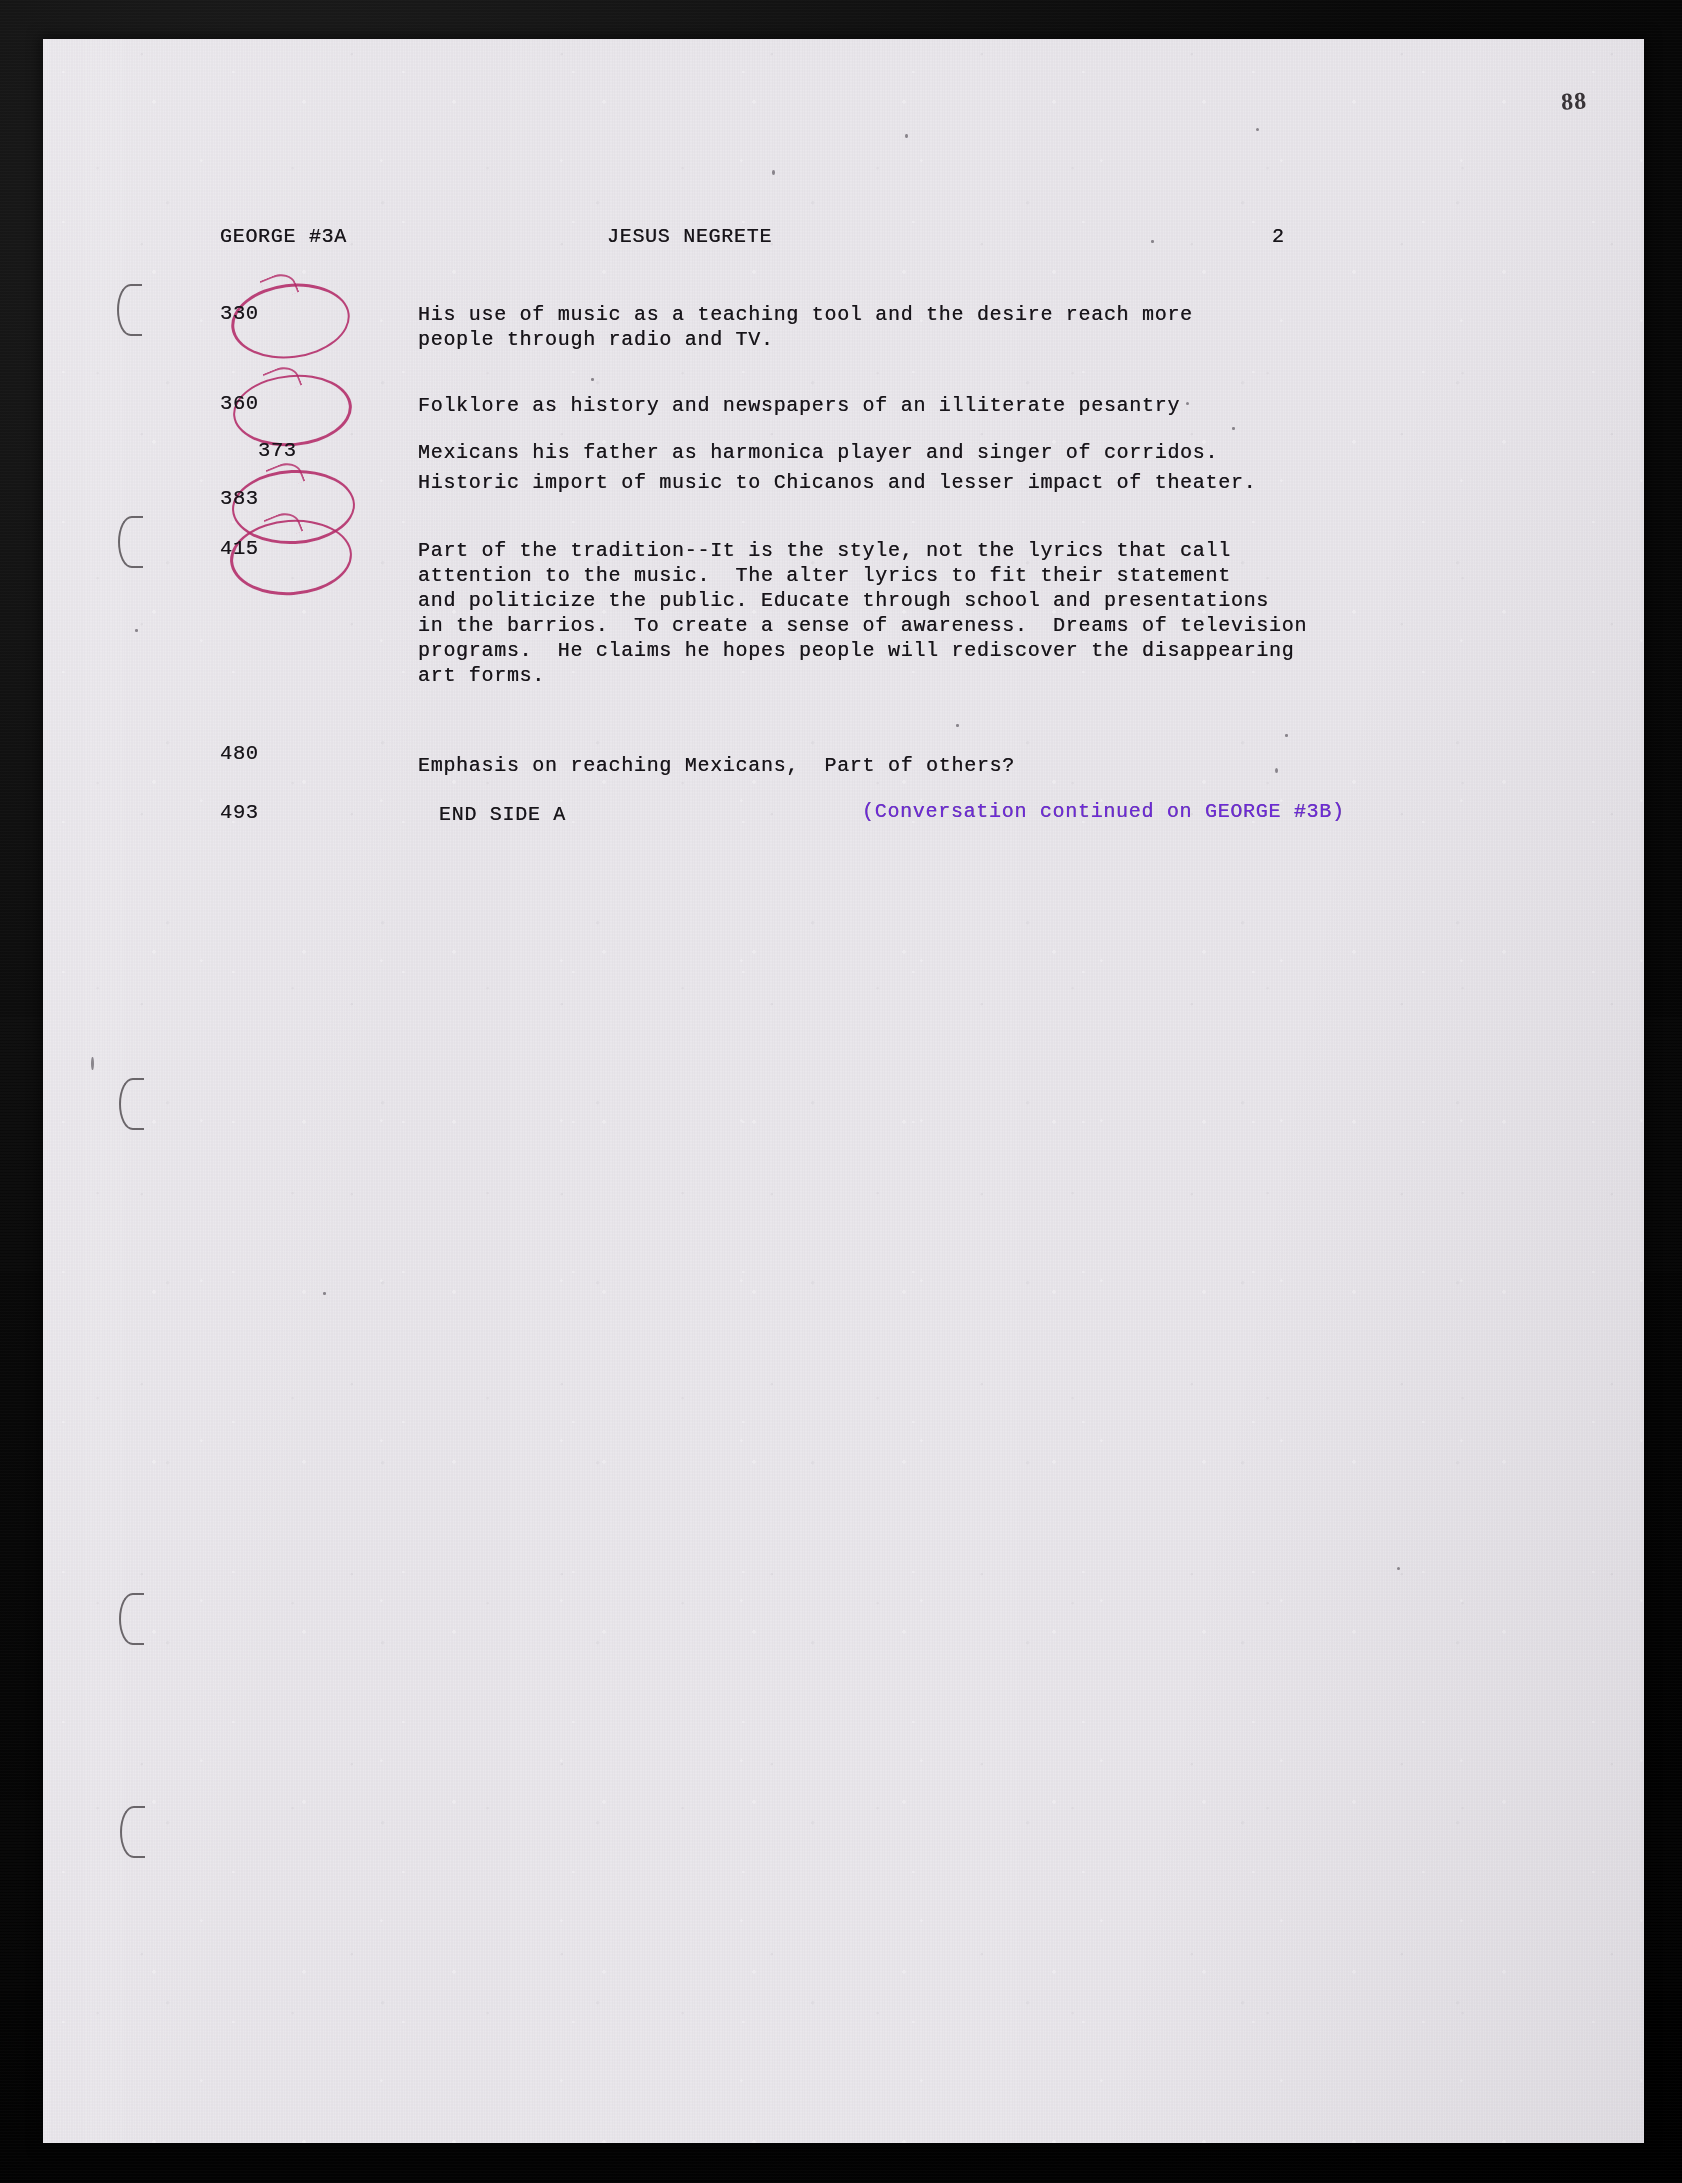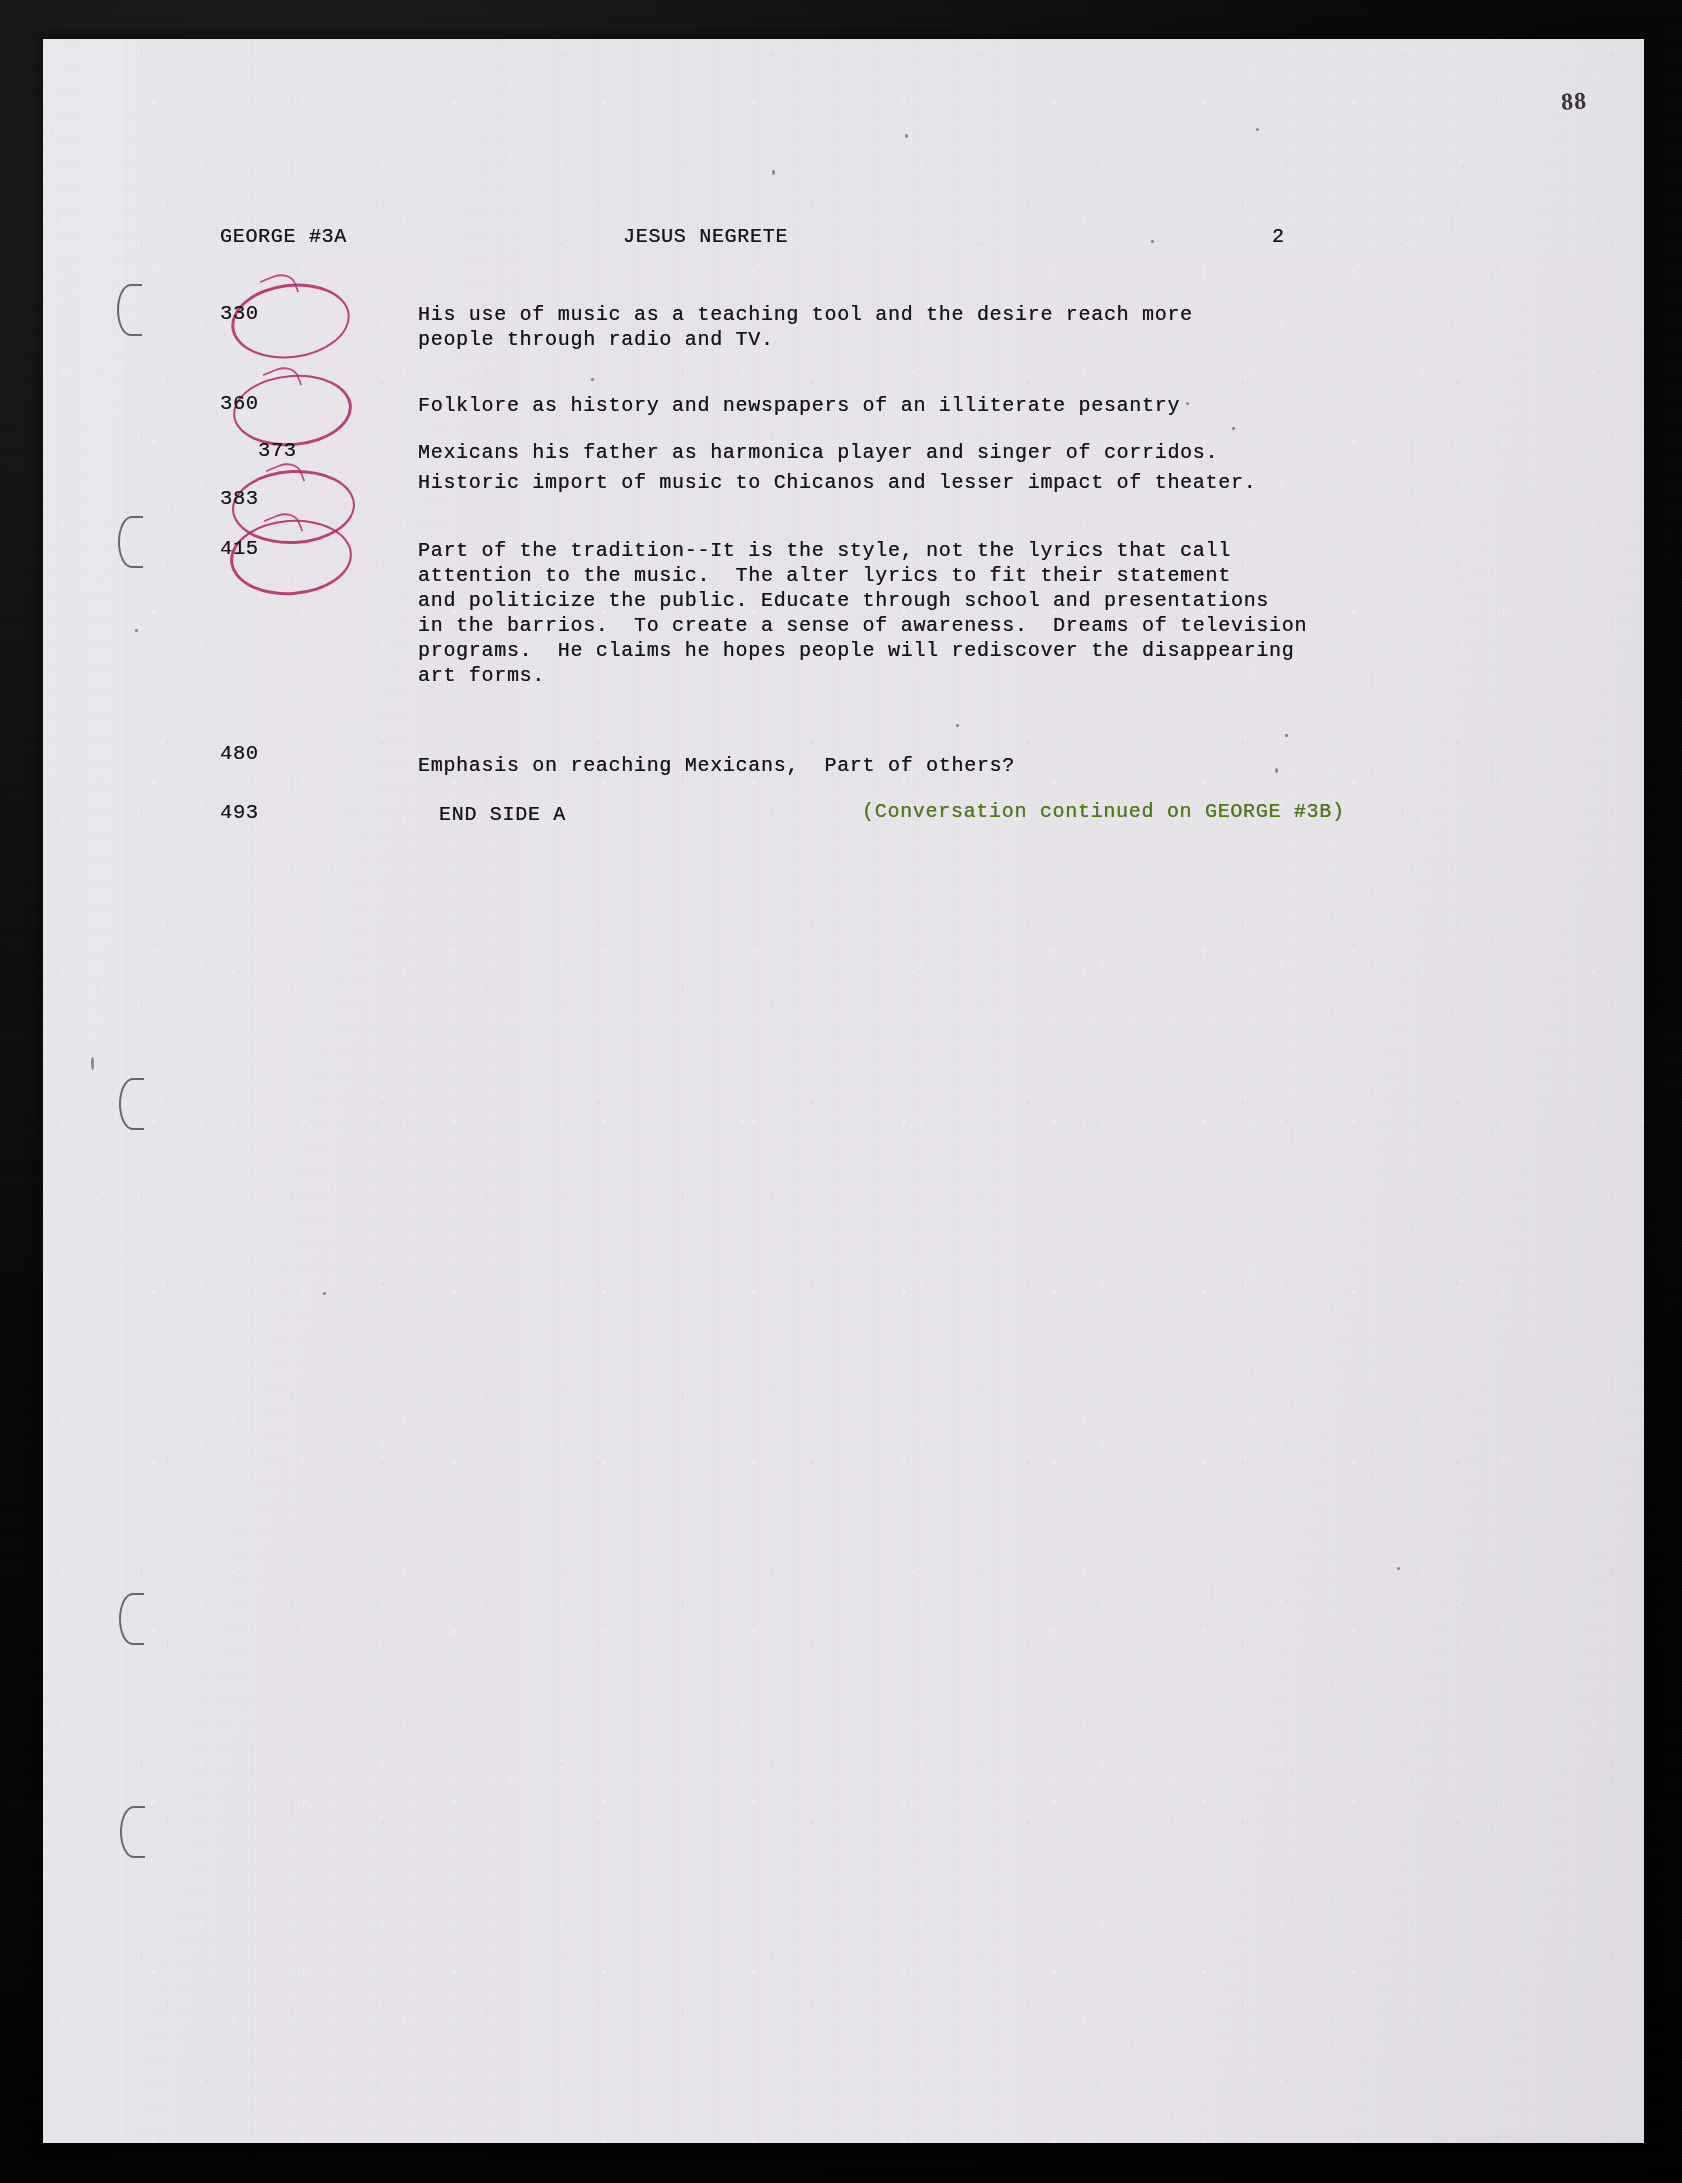--- a/index.html
+++ b/index.html
@@ -84,21 +84,21 @@
     letter-spacing: 0.7px;
     white-space: pre;
     line-height: 1;
     text-shadow: 0.3px 0 0 rgba(23,20,25,.45), -0.2px 0 0 rgba(23,20,25,.22), 0 0.3px 0 rgba(23,20,25,.3);
     z-index: 4;
   }
 
   
   #header-row { position: absolute; left: 0; top: 0; width: 100%; height: 100%; }
   .hdr-tape    { left: 177px;  top: 188px; }
-  .hdr-title   { left: 580px; top: 188px; font-family: Liberation Mono, monospace; }
+  .hdr-title   { left: 564px; top: 188px; font-family: Liberation Mono, monospace; }
   .hdr-page    { left: 1229px; top: 188px; }
 
   
   #archive-number {
     position: absolute;
     left: 1518px;
     top: 49px;
     color: #2a2529;
     font-family: "Liberation Serif", "DejaVu Serif", serif;
     font-size: 24px;
@@ -140,21 +140,21 @@
     z-index: 4;
   }
 
   .entry-text.has-continuation {
     left: 396px;
   }
 
   .cont-note {
     position: absolute;
     left: 819px;
-    color: #4d7c0f;
+    color: #6d28d9;
     font-family: "Liberation Mono", "DejaVu Sans Mono", monospace;
     font-size: 20px;
     letter-spacing: 0.7px;
     white-space: pre;
     line-height: 1;
     text-shadow: 0.3px 0 0 rgba(23,20,25,.45), -0.2px 0 0 rgba(23,20,25,.22);
     z-index: 4;
   }
 
   

